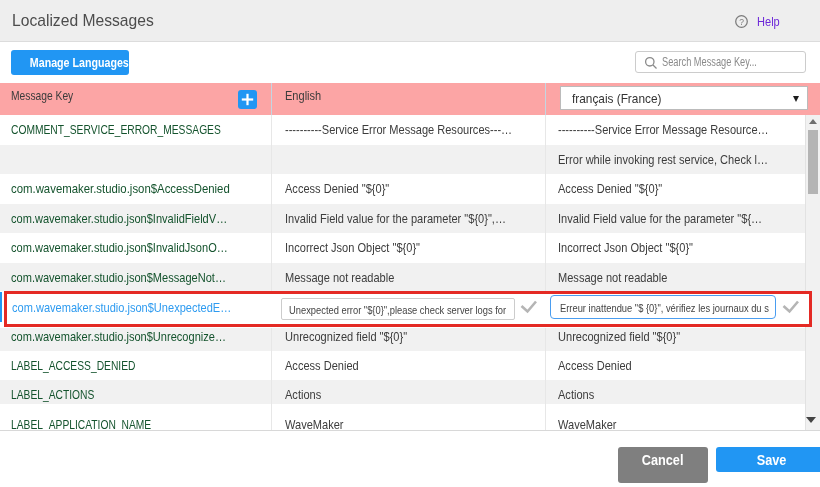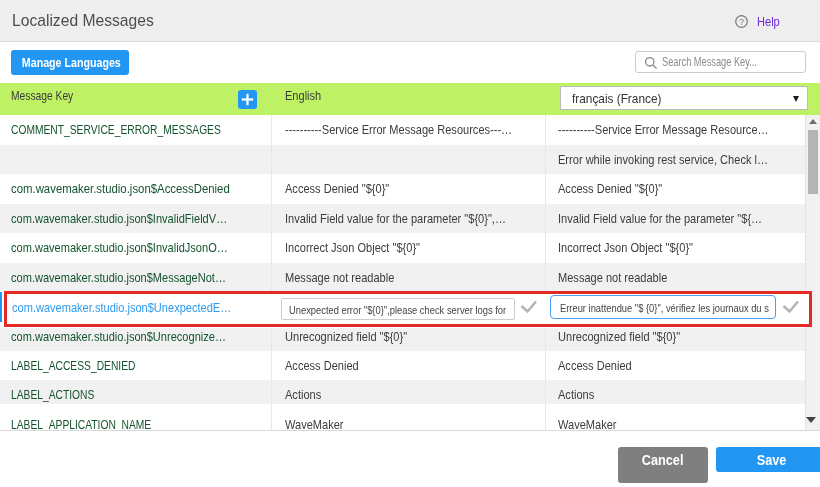--- a/index.html
+++ b/index.html
@@ -6,26 +6,26 @@
 html,body { width:820px; height:487px; background:#ffffff; font-family:"Liberation Sans", sans-serif; overflow:hidden; }
 .abs { position:absolute; }
 .tx { display:inline-block; transform:scaleX(0.85); transform-origin:0 50%; white-space:nowrap; }
 .tu { display:inline-block; transform:scaleX(0.79); transform-origin:0 50%; white-space:nowrap; }
 #topbar { position:absolute; left:0; top:0; width:820px; height:42px; background:#eeeeee; border-bottom:1px solid #dcdcdc; }
 #title { position:absolute; left:12px; top:11px; font-size:17px; color:#4c4c4c; }
 #title span { display:inline-block; transform:scaleX(0.92); transform-origin:0 50%; white-space:nowrap; }
 #help { position:absolute; left:757px; top:14px; font-size:13px; color:#6d28d9; }
 #help span { display:inline-block; transform:scaleX(0.85); transform-origin:0 50%; }
 #helpicon { position:absolute; left:735px; top:15px; }
-#mngbtn { position:absolute; left:11px; top:50px; width:118px; height:25px; background:#2196f3; border-radius:3px; color:#fff; font-size:13px; font-weight:bold; text-align:right; line-height:25px; }
+#mngbtn { position:absolute; left:11px; top:50px; width:118px; height:25px; background:#2196f3; border-radius:3px; color:#fff; font-size:13px; font-weight:bold; text-align:right; line-height:25px;padding-left:8px; }
 #mngbtn span { display:inline-block; transform:scaleX(0.82); white-space:nowrap; }
 #search { position:absolute; left:635px; top:51px; width:171px; height:22px; background:#fff; border:1px solid #ccc; border-radius:3px; }
 #search .ph { position:absolute; left:26px; top:3px; font-size:12px; color:#8a8a8a; }
 
-#thead { position:absolute; left:0; top:83px; width:820px; height:32px; background:#bef264; }
+#thead { position:absolute; left:0; top:83px; width:820px; height:32px; background:#fca5a5; }
 .hdiv { position:absolute; top:83px; width:1px; height:32px; background:#c3d6e2; }
 #thead .t { position:absolute; top:5px; font-size:13px; color:#3c3c3c; }
 #plusbtn { position:absolute; left:238px; top:90px; }
 #langsel { position:absolute; left:560px; top:86px; width:248px; height:24px; background:#fff; border:1px solid #bbb; }
 #langsel .t { position:absolute; left:11px; top:4px; font-size:13px; color:#333; }
 #langsel .c { position:absolute; right:8.5px; top:9px; width:0; height:0; border-left:3.5px solid transparent; border-right:3.5px solid transparent; border-top:6px solid #1c1c1c; }
 
 .row { position:absolute; left:0; width:805px; background:#fff; overflow:hidden; }
 .row.alt { background:#f1f1f1; }
 .row .c1 { position:absolute; left:11px; top:7px; font-size:13px; color:#14532d; }

